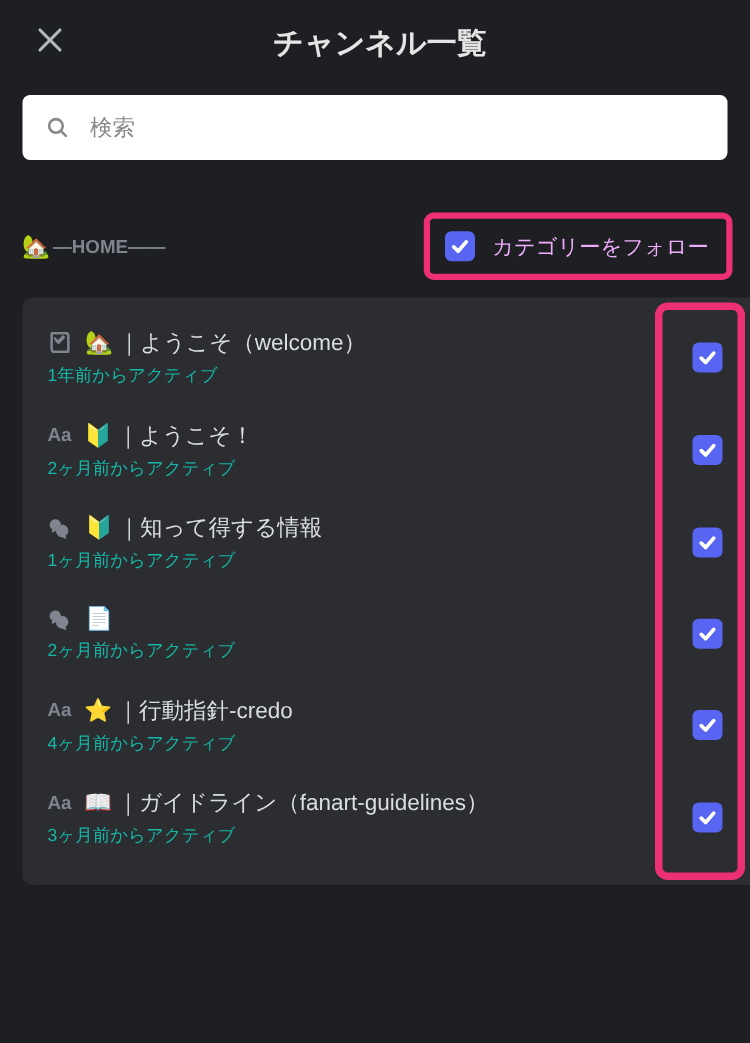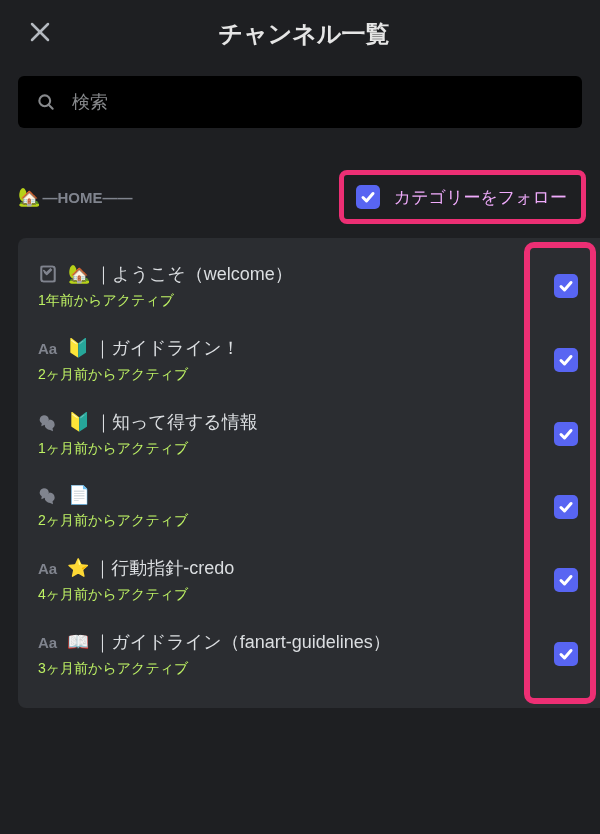--- a/index.html
+++ b/index.html
@@ -34,21 +34,21 @@
       flex: 1;
       text-align: center;
       font-size: 24px;
       font-weight: 600;
       color: #e5e5e5;
     }
     .search-wrap {
       padding: 8px 18px 12px;
     }
     .search-box {
-      background: #000000;
+      background: #ffffff;
       border-radius: 6px;
       display: flex;
       align-items: center;
       padding: 14px 18px;
       gap: 16px;
     }
     .search-icon {
       color: #87898c;
       display: flex;
       align-items: center;
@@ -150,21 +150,21 @@
       font-size: 14px;
       font-weight: 600;
       justify-content: flex-end;
     }
     .chan-type-icon svg {
       width: 20px;
       height: 20px;
       fill: #80848e;
     }
     .channel-meta {
-      color: #bef264;
+      color: #14b8a6;
       font-size: 14px;
       margin-top: 6px;
     }
     .emoji {
       font-size: 18px;
     }
   </style>
 </head>
 <body>
 
@@ -229,21 +229,21 @@
           </svg>
     </div>
   </div>
       <div class="channel-item">
     <div class="channel-left">
       <div class="channel-name">
         <span class="chan-type-icon">
               <span style="font-size:15px;font-weight:600;">Aa</span>
             </span>
         <span class="emoji">🔰</span>
-        <span>｜ガイドライン！</span>
+        <span>｜ようこそ！</span>
       </div>
       <div class="channel-meta">2ヶ月前からアクティブ</div>
     </div>
     <div class="checkbox">
       <svg viewBox="0 0 16 16">
             <polyline points="3,8.5 6.5,12 13,4.5"></polyline>
           </svg>
     </div>
   </div>
       <div class="channel-item">

